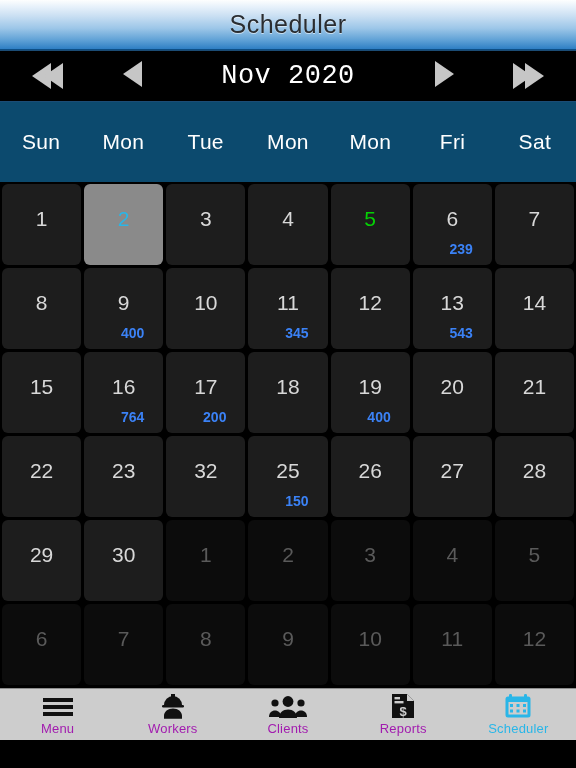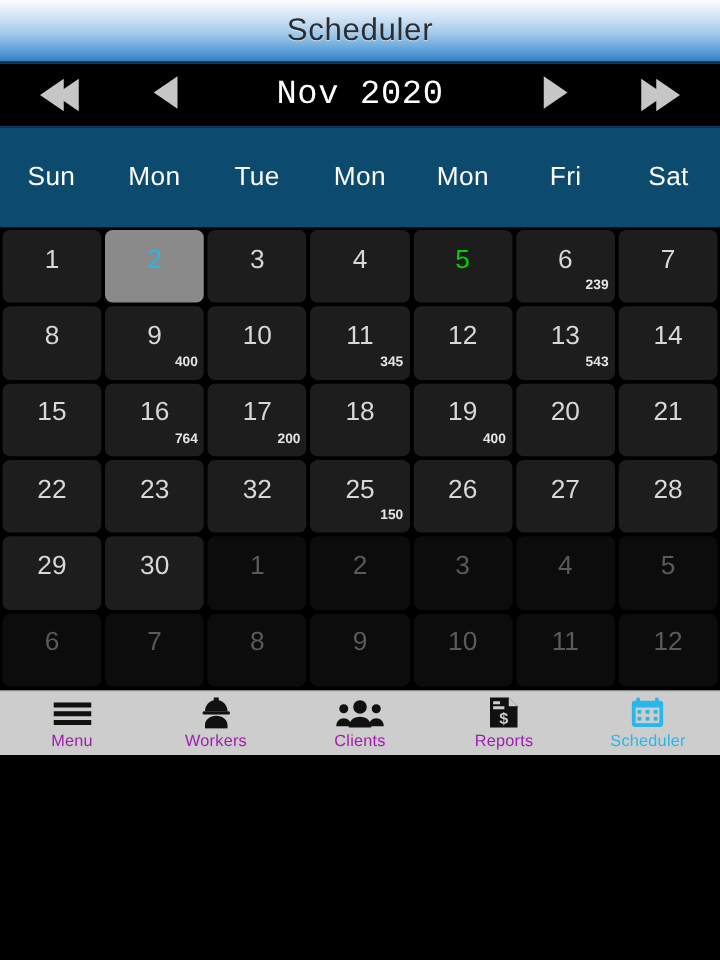--- a/index.html
+++ b/index.html
@@ -2,21 +2,21 @@
 <html><head>
 <meta charset="utf-8">
 <style>
   * { margin:0; padding:0; box-sizing:border-box; }
   html,body {
     width:576px; height:768px;
     background:#000;
     font-family:"Liberation Sans", sans-serif;
     overflow:hidden;
   }
-  #app { width:576px; height:604px; display:flex; flex-direction:column; position:relative; background:#000; }
+  #app { width:576px; height:740px; display:flex; flex-direction:column; position:relative; background:#000; }
 
   
   .titlebar{
     height:50px; flex:0 0 50px;
     background:linear-gradient(to bottom,#fdfefe 0%,#eaf3fb 12%,#cbe0f3 32%,#9cc6e8 58%,#5fa1d6 82%,#2f7fc4 100%);
     display:flex; align-items:center; justify-content:center;
     border-bottom:1px solid #0e4f86;
     position:relative;
   }
   .titlebar .title{
@@ -86,22 +86,22 @@
   .cell.sel{ background:#8a8a8a; }
   .daynum{
     font-size:21px; color:#d8d8d8;
     line-height:1;
     transform:translateY(-6px);
   }
   .cell.out .daynum{ color:#5a5a5a; }
   .cell.sel .daynum{ color:#29b6e8; }
   .cell.today .daynum{ color:#05d105; }
   .amount{
-    position:absolute; right:5px; bottom:8px;
-    font-size:11px; color:#e5e5e5; font-weight:bold;
+    position:absolute; right:19px; bottom:8px;
+    font-size:14px; color:#3b82f6; font-weight:bold;
   }
 
   
   .tabbar{
     height:52px; flex:0 0 52px;
     background:#cdcdcd;
     display:flex; align-items:stretch;
     border-top:1px solid #8d8d8d;
   }
   .tab{

